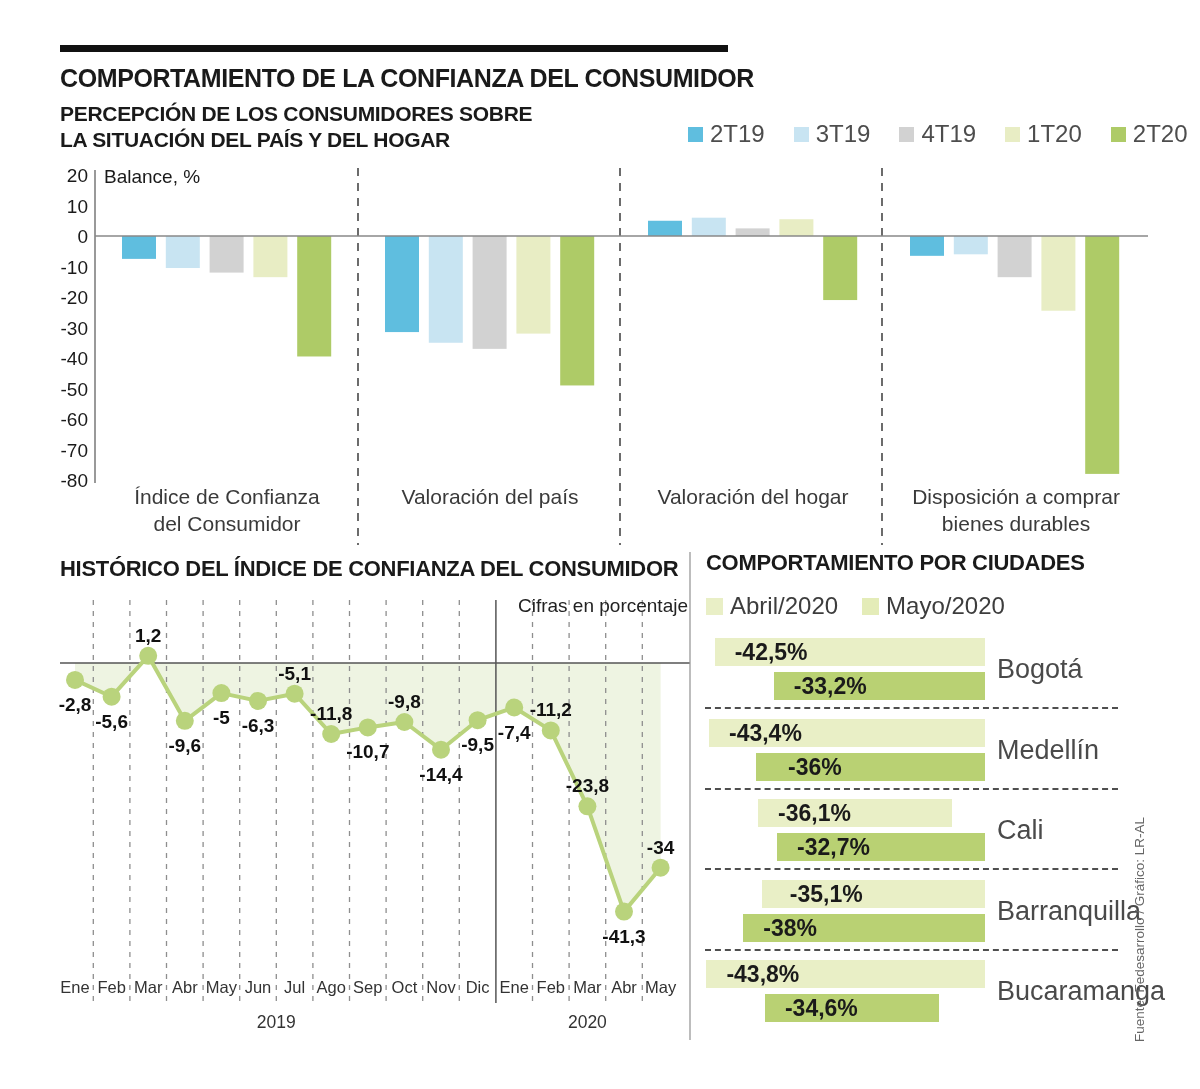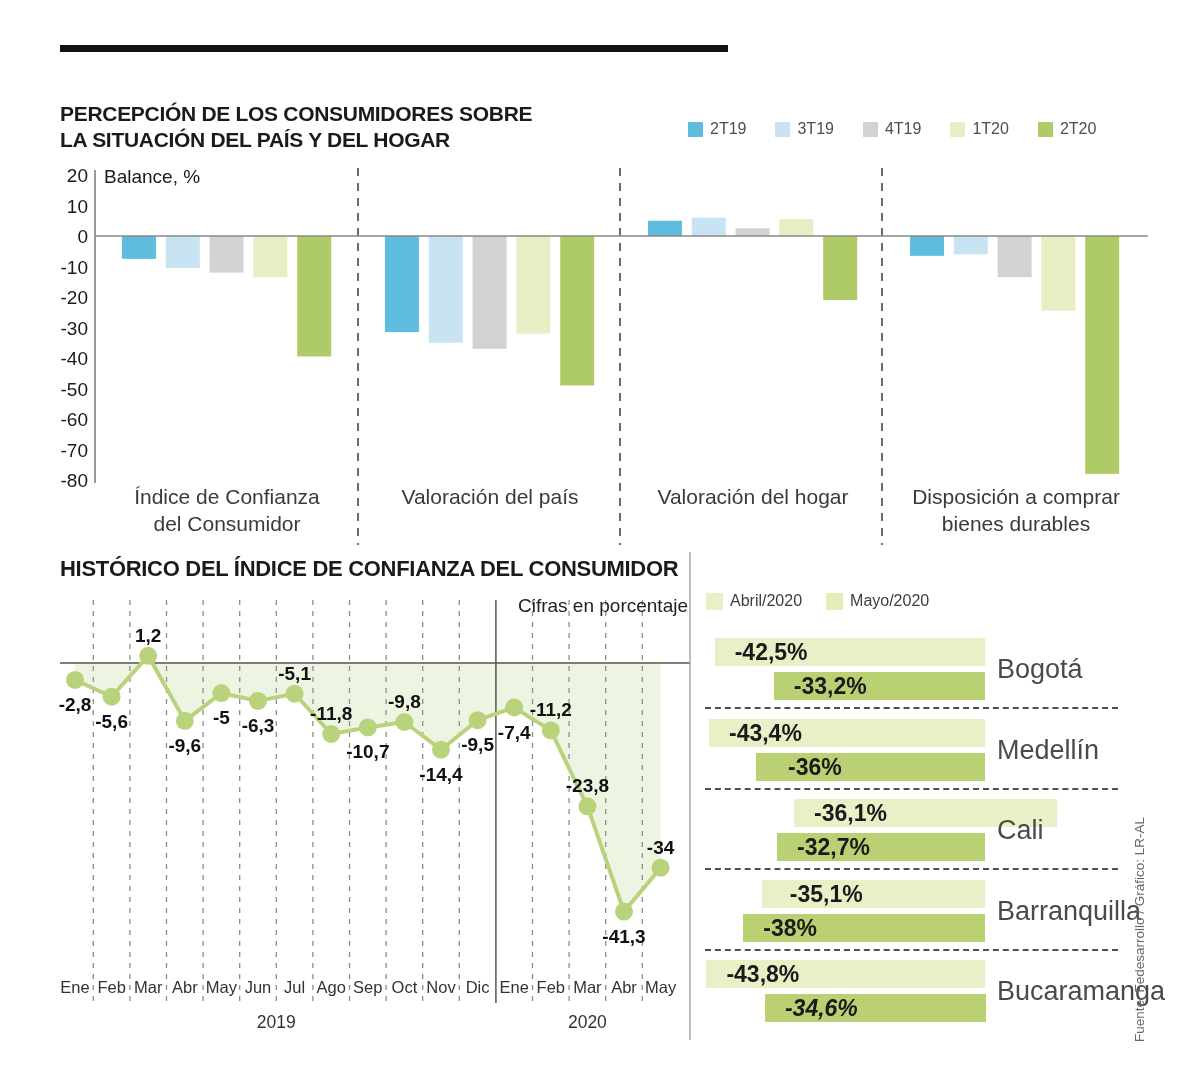--- a/index.html
+++ b/index.html
@@ -8,29 +8,29 @@
   .top-rule{position:absolute;left:60px;top:45px;width:668px;height:7px;background:#111;}
   .main-title{position:absolute;left:60px;top:64px;margin:0;font-size:25px;font-weight:bold;
     letter-spacing:-0.4px;color:#1a1a1a;white-space:nowrap;}
   .subtitle{position:absolute;left:60px;font-size:21px;font-weight:bold;letter-spacing:-0.3px;
     color:#1a1a1a;white-space:nowrap;}
   .sub1{top:102px;} .sub2{top:128px;}
   .balance-label{position:absolute;left:104px;top:166px;font-size:19px;color:#1a1a1a;}
   #q-legend{position:absolute;left:688px;top:120px;display:flex;gap:29px;align-items:center;}
   .leg-item{display:flex;align-items:center;gap:7px;}
   .leg-sw{width:15px;height:15px;display:inline-block;}
-  .leg-lb{font-size:16px;color:#4d4d4d;white-space:nowrap;}
+  .leg-lb{font-size:24px;color:#4d4d4d;white-space:nowrap;}
   .section-title{position:absolute;font-size:22px;font-weight:bold;letter-spacing:-0.3px;
     color:#1a1a1a;white-space:nowrap;}
   .hist-title{left:60px;top:556px;}
   .cities-title{left:706px;top:550px;}
   .cifras{position:absolute;left:440px;top:595px;width:248px;text-align:right;font-size:19px;color:#222;}
   #cities-legend{position:absolute;left:706px;top:592px;display:flex;gap:24px;align-items:center;}
   #cities-legend .leg-sw{width:17px;height:17px;}
-  #cities-legend .leg-lb{font-size:16px;color:#3d3d3d;}
+  #cities-legend .leg-lb{font-size:24px;color:#3d3d3d;}
   .cbar{position:absolute;height:28px;line-height:28px;font-size:23px;font-weight:bold;
     color:#1a1a1a;padding-left:20px;box-sizing:border-box;white-space:nowrap;overflow:visible;}
   .cityname{position:absolute;font-size:27px;color:#4a4a4a;white-space:nowrap;}
   .city-sep{position:absolute;left:705px;width:413px;height:0;border-top:2px dashed #4f4f4f;}
   .source{position:absolute;left:1132px;top:1042px;transform:rotate(-90deg);
     transform-origin:left top;font-size:13.5px;color:#666;white-space:nowrap;}
   #chart-layer{position:absolute;left:0;top:0;pointer-events:none;}
   #chart-layer text{font-family:"Liberation Sans","DejaVu Sans",sans-serif;}
   .ytick{font-size:19px;fill:#1a1a1a;}
   .cat{font-size:21px;fill:#3a3a3a;}
@@ -38,20 +38,21 @@
   .month{font-size:16.5px;fill:#333;}
   .year{font-size:17.5px;fill:#333;}
   .month-dash{stroke:#8e8e8e;stroke-width:1.3;stroke-dasharray:5 6;}
   .sep-dash{stroke:#2e2e2e;stroke-width:1.4;stroke-dasharray:8 7;}
 </style>
 </head>
 <body>
 
 <div class="canvas">
   <div class="top-rule"></div>
+  <h1 class="main-title">COMPORTAMIENTO DE LA CONFIANZA DEL CONSUMIDOR</h1>
   <div class="subtitle sub1">PERCEPCIÓN DE LOS CONSUMIDORES SOBRE</div>
   <div class="subtitle sub2">LA SITUACIÓN DEL PAÍS Y DEL HOGAR</div>
   <div class="balance-label">Balance, %</div>
   <div id="q-legend">
       <div class="leg-item" style="">
         <div class="leg-sw" style="background: rgb(95, 190, 223);"></div>
         <div class="leg-lb" style="">2T19</div>
       </div>
       <div class="leg-item" style="">
         <div class="leg-sw" style="background: rgb(200, 228, 242);"></div>
@@ -185,46 +186,47 @@
       <text x="624" y="993" text-anchor="middle" class="month">Abr</text>
       <text x="660.6" y="993" text-anchor="middle" class="month">May</text>
       <text x="276.3" y="1028" text-anchor="middle" class="year">2019</text>
       <text x="587.4000000000001" y="1028" text-anchor="middle" class="year">2020</text>
       <line x1="690" y1="552" x2="690" y2="1040" stroke="#999" stroke-width="1.3"></line>
     </svg>
 
   <div class="section-title hist-title">HISTÓRICO DEL ÍNDICE DE CONFIANZA DEL CONSUMIDOR</div>
   <div class="cifras">Cifras en porcentaje</div>
 
+  <div class="section-title cities-title">COMPORTAMIENTO POR CIUDADES</div>
   <div id="cities-legend">
       <div class="leg-item" style="">
         <div class="leg-sw" style="background: rgb(233, 239, 198);"></div>
         <div class="leg-lb" style="">Abril/2020</div>
       </div>
       <div class="leg-item" style="">
         <div class="leg-sw" style="background: rgb(228, 236, 184);"></div>
         <div class="leg-lb" style="">Mayo/2020</div>
       </div>
     </div>
   <div id="cities">
       <div class="cbar" style="left: 714.7px; top: 638px; width: 270.3px; background: rgb(233, 239, 198);">-42,5%</div>
       <div class="cbar" style="left: 773.848px; top: 672px; width: 211.152px; background: rgb(185, 209, 115);">-33,2%</div>
       <div class="cityname" style="left: 997px; top: 654px;">Bogotá</div>
       <div class="cbar" style="left: 708.976px; top: 718.5px; width: 276.024px; background: rgb(233, 239, 198);">-43,4%</div>
       <div class="cbar" style="left: 756.04px; top: 752.5px; width: 228.96px; background: rgb(185, 209, 115); padding-left: 32px;">-36%</div>
       <div class="cityname" style="left: 997px; top: 734.5px;">Medellín</div>
       <div class="city-sep" style="top: 707px;"></div>
-      <div class="cbar" style="left: 794px; top: 799px; width: 263px; background: rgb(233, 239, 198);">-36,1%</div>
+      <div class="cbar" style="left: 758px; top: 799px; width: 194px; background: rgb(233, 239, 198);">-36,1%</div>
       <div class="cbar" style="left: 777.028px; top: 833px; width: 207.972px; background: rgb(185, 209, 115);">-32,7%</div>
       <div class="cityname" style="left: 997px; top: 815px;">Cali</div>
       <div class="city-sep" style="top: 787.5px;"></div>
       <div class="cbar" style="left: 761.764px; top: 879.5px; width: 223.236px; background: rgb(233, 239, 198); padding-left: 28px;">-35,1%</div>
       <div class="cbar" style="left: 743.32px; top: 913.5px; width: 241.68px; background: rgb(185, 209, 115);">-38%</div>
       <div class="cityname" style="left: 997px; top: 895.5px;">Barranquilla</div>
       <div class="city-sep" style="top: 868px;"></div>
       <div class="cbar" style="left: 706.432px; top: 960px; width: 278.568px; background: rgb(233, 239, 198);">-43,8%</div>
-      <div class="cbar" style="left: 764.944px; top: 994px; width: 221px; background: rgb(185, 209, 115); font-style: italic;">-34,6%</div>
+      <div class="cbar" style="left: 764.944px; top: 994px; width: 174px; background: rgb(185, 209, 115);">-34,6%</div>
       <div class="cityname" style="left: 997px; top: 976px;">Bucaramanga</div>
       <div class="city-sep" style="top: 948.5px;"></div>
     </div>
 
   <div class="source">Fuente: Fedesarrollo / Gráfico: LR-AL</div>
 </div>
 
 </body></html>

